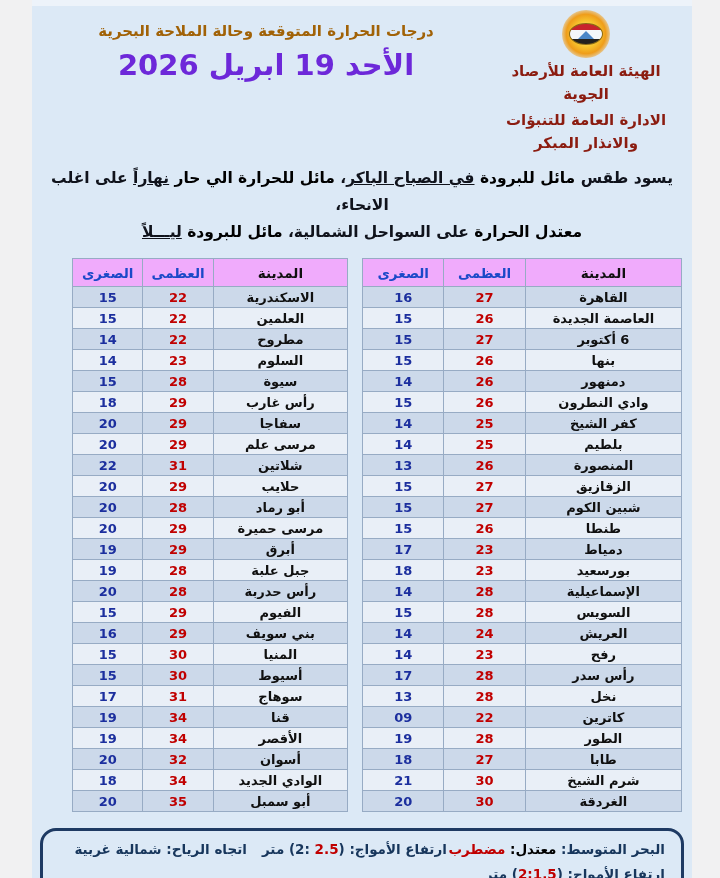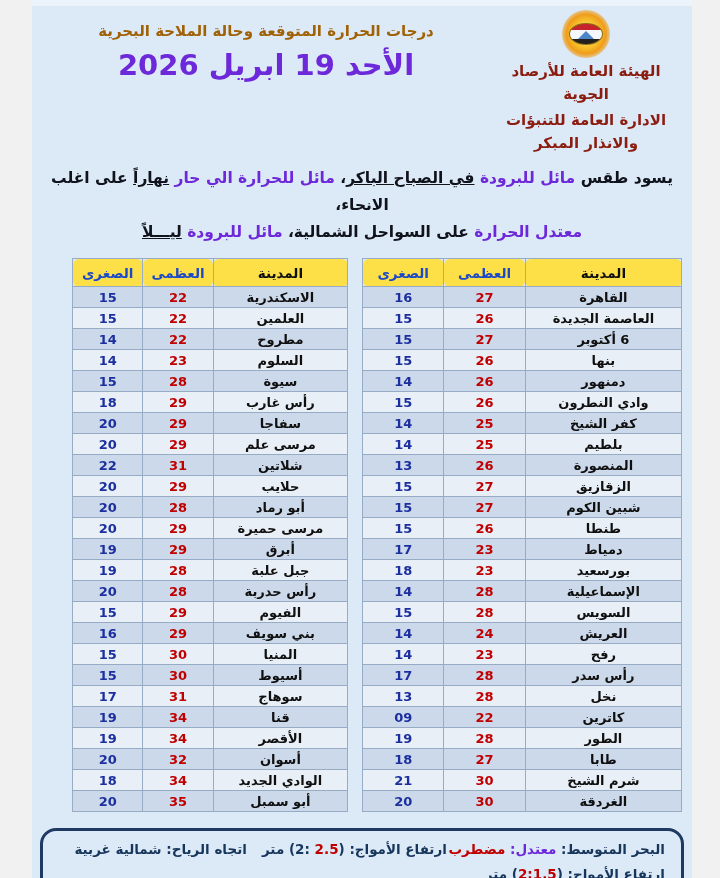--- a/index.html
+++ b/index.html
@@ -35,33 +35,33 @@
   .agency-name{color:#8b1c10;font-weight:bold;font-size:15px;line-height:1.55;text-align:center;margin-top:2px;}
   .titles{flex:1;text-align:center;padding-top:14px;}
   .doc-title{color:#a16207;font-weight:bold;font-size:15px;}
   .doc-date{color:#6d28d9;font-weight:bold;font-size:29px;margin-top:8px;}
 
   
   .summary{
     text-align:center;font-weight:bold;font-size:15.5px;line-height:1.75;
     color:#10131c;margin-top:10px;padding:0 14px;
   }
-  .c-blue{color:#6d28d9;}
+  .c-blue{color:#000000;}
   .c-red{color:#c00000;}
   .u{text-decoration:underline;}
 
   
   .tables{display:flex;flex-direction:row;justify-content:flex-start;gap:14px;margin:12px 0 0;padding:0 10px 0 0;}
   table.temps{border-collapse:collapse;font-weight:bold;font-size:13px;table-layout:fixed;}
   table.t-main{width:320px;}
   table.t-coast{width:276px;}
   table.temps th,table.temps td{
     border:1px solid #97abc4;text-align:center;padding:0 3px;height:20px;overflow:hidden;white-space:nowrap;
   }
-  table.temps thead th{background:#fde047;height:27px;font-size:13.5px;border-radius:6px;}
+  table.temps thead th{background:#f0abfc;height:27px;font-size:13.5px;}
   th.city{width:50%;color:#101010;}
   th.max,th.min{width:25%;color:#1b49c8;}
   table.temps tbody tr:nth-child(odd){background:#ccd9ea;}
   table.temps tbody tr:nth-child(even){background:#e9eff7;}
   td.city{color:#101010;}
   td.max{color:#c00000;}
   td.min{color:#1c2f9e;}
 
   
   .marine{

